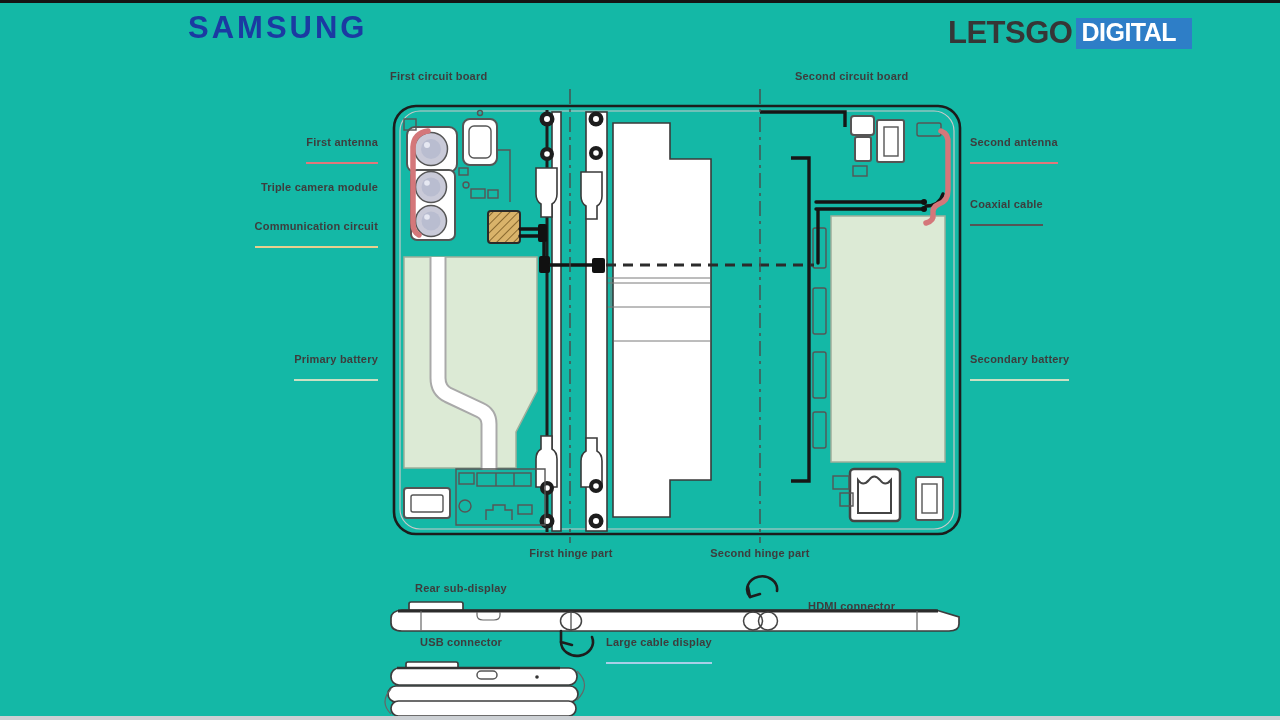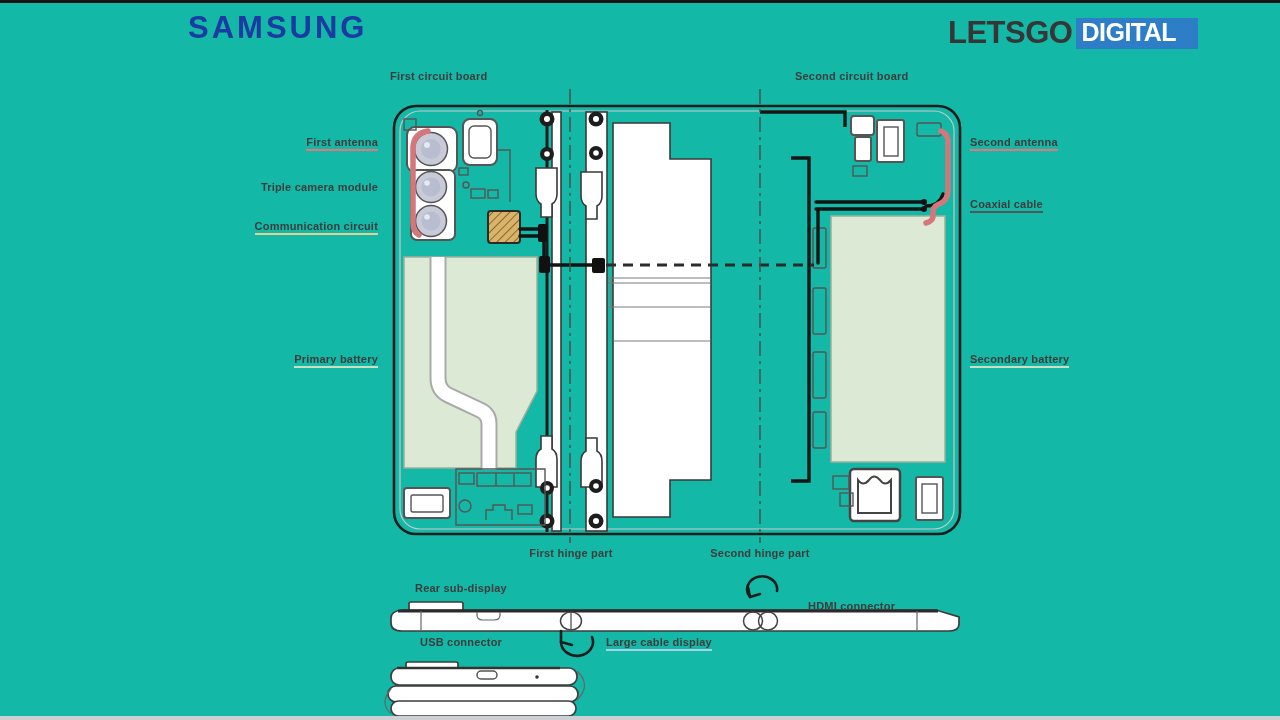--- a/index.html
+++ b/index.html
@@ -14,24 +14,24 @@
          font-family:Liberation Sans, sans-serif;}
   .top-bar{position:absolute;top:0;left:0;width:1280px;height:3px;background:#151515;}
   .bottom-bar{position:absolute;bottom:0;left:0;width:1280px;height:4px;background:#ccd0d4;}
   .brand{position:absolute;left:188px;top:10px;font-size:31px;font-weight:800;
          color:var(--samsung-blue);letter-spacing:3px;transform:scaleY(1.04);}
   .title{position:absolute;left:662px;top:18px;transform:translateX(-50%);
          font-size:19.5px;font-weight:700;color:var(--title-gray);letter-spacing:.3px;white-space:nowrap;}
   .letsgo{position:absolute;left:948px;top:15px;display:flex;align-items:center;}
   .letsgo .p1{font-size:31px;font-weight:800;color:var(--letsgo-dark);letter-spacing:-.5px;}
   .letsgo .p2{font-size:25px;font-weight:800;color:#fff;background:var(--letsgo-blue);
-              padding:0 22px 2px 5px;margin-left:4px;letter-spacing:-.5px;}
+              padding:0 16px 2px 5px;margin-left:4px;letter-spacing:-.5px;}
   .lbl{position:absolute;font-size:11px;font-weight:700;color:var(--label-gray);
        letter-spacing:.2px;white-space:nowrap;}
-  .u{padding-bottom:1px;border-bottom:2.5px solid transparent;}
+  .u{padding-bottom:14px;border-bottom:2.5px solid transparent;}
   .u-red{border-bottom-color:var(--underline-red);}
   .u-yellow{border-bottom-color:var(--underline-yellow);}
   .u-green{border-bottom-color:var(--underline-green);margin-top:48px;}
   .u-blue{border-bottom-color:var(--underline-blue);}
   .u-dark{border-bottom-color:var(--underline-dark);}
   svg{position:absolute;left:0;top:0;}
   .ol{fill:none;stroke:#1c1c1c;stroke-width:2.6;}
   .faint{fill:none;stroke:#c9c9c9;stroke-width:1.2;}
   .t1{fill:#fff;stroke:#3a3a3a;stroke-width:1.6;}
   .t2{fill:#fff;stroke:#555;stroke-width:2;}

